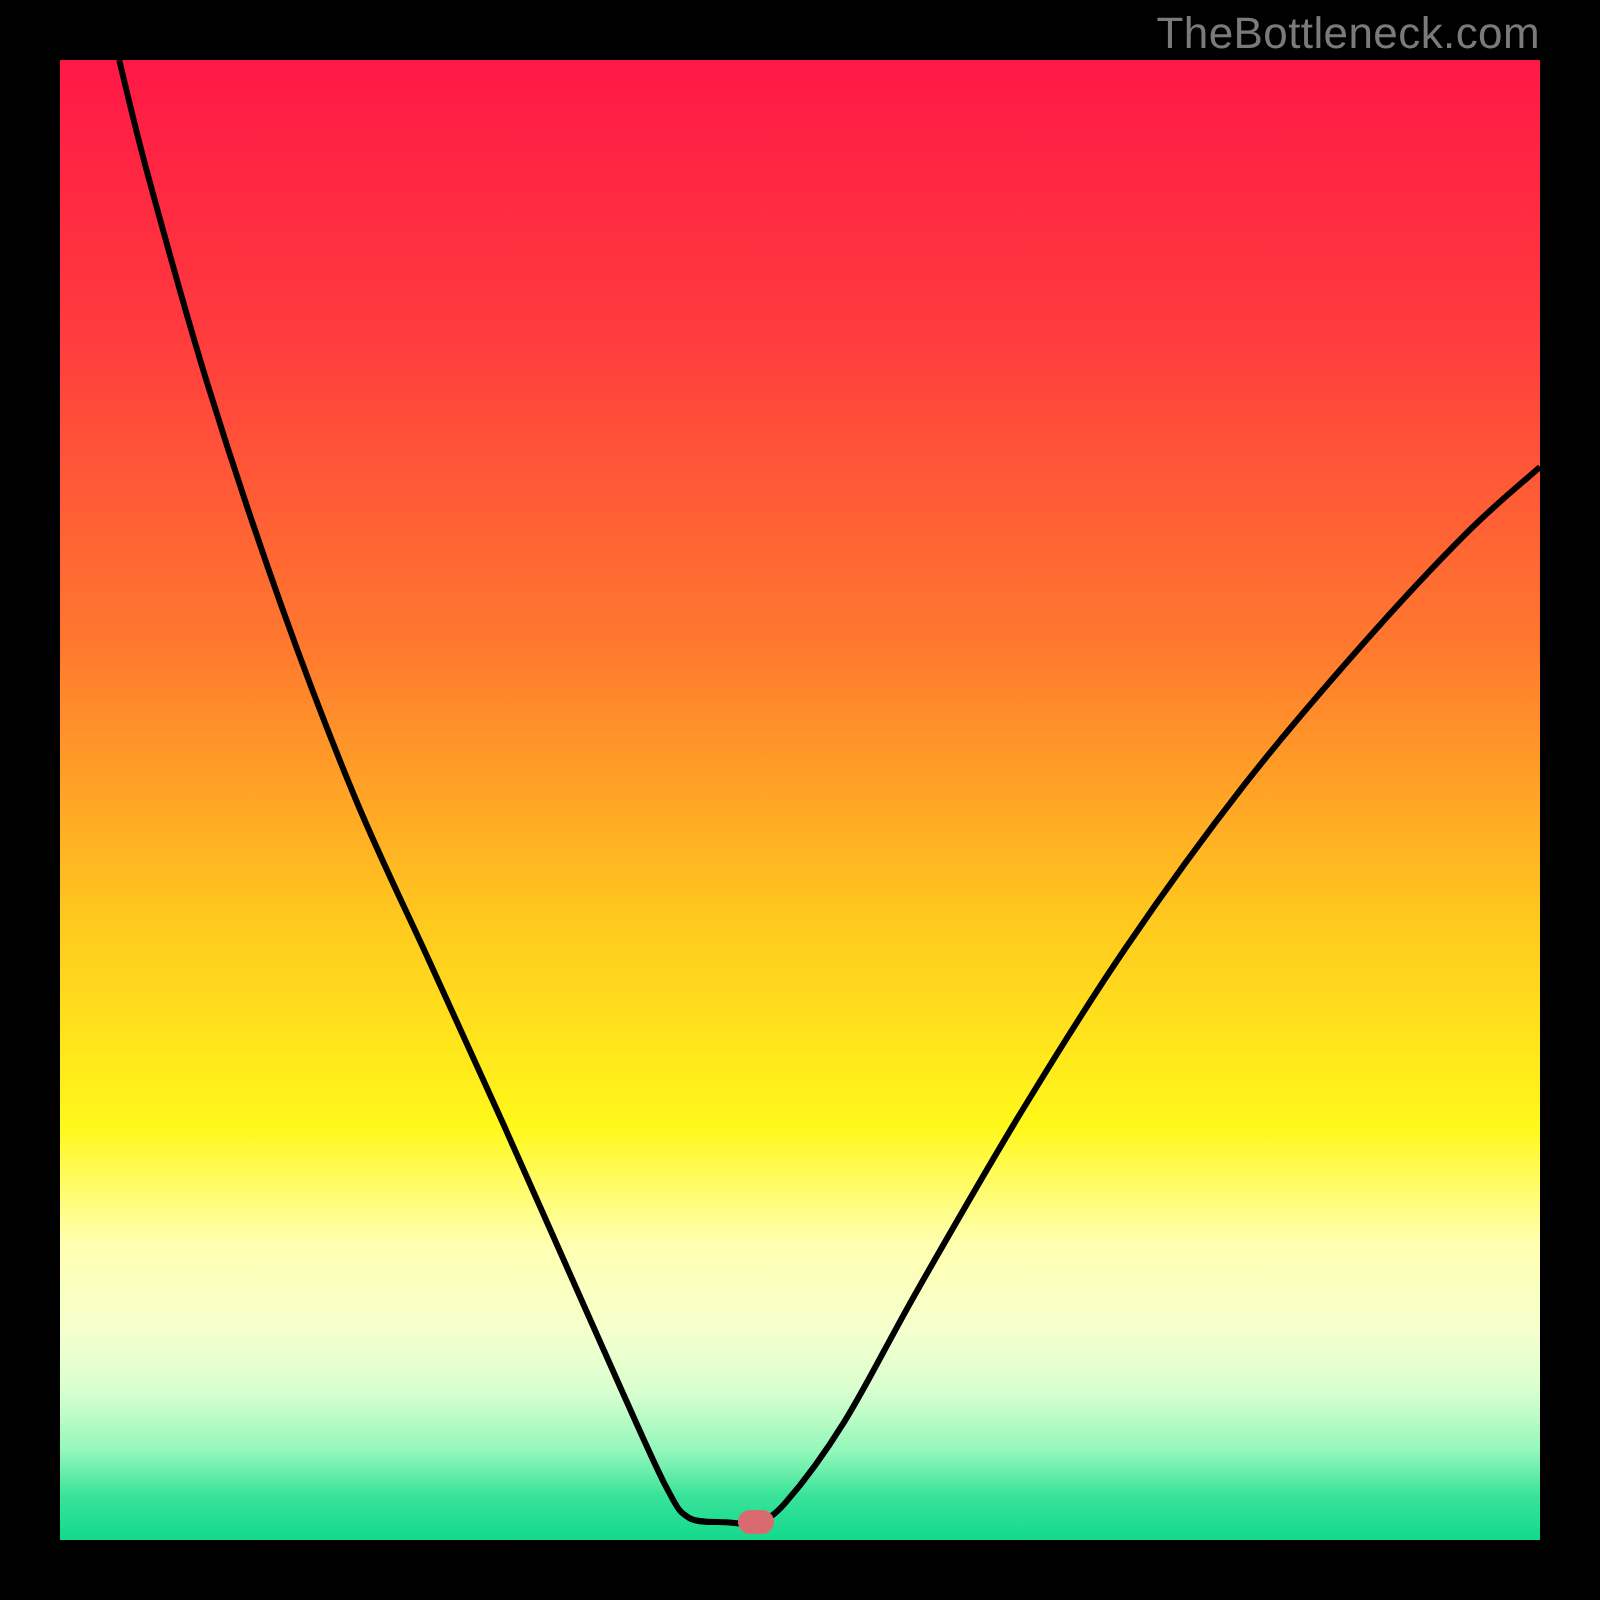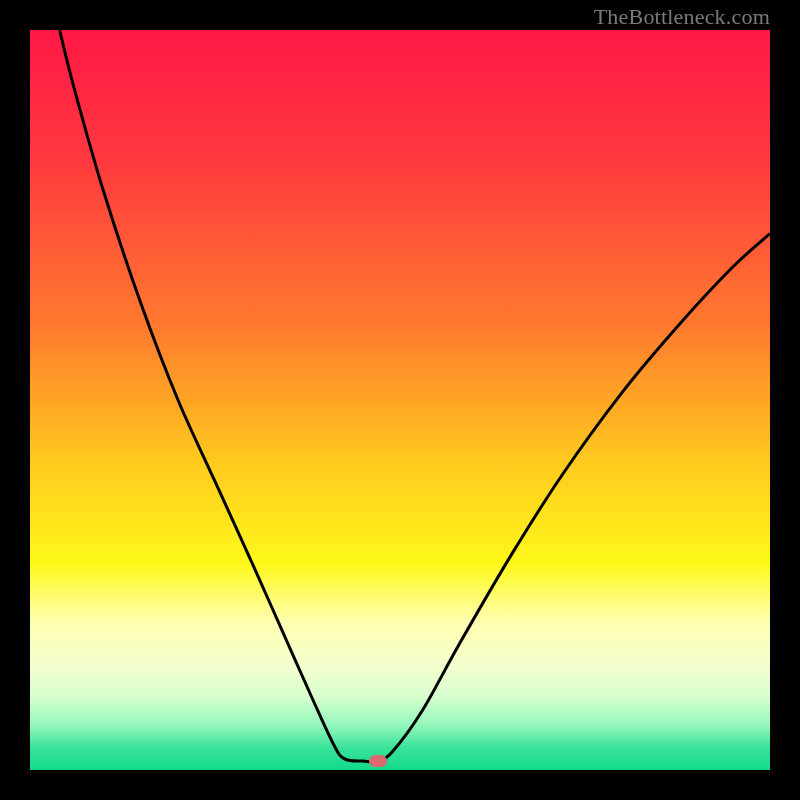--- a/index.html
+++ b/index.html
@@ -10,21 +10,20 @@
     background: #000;
     position: relative;
     font-family: Arial, Helvetica, sans-serif;
   }
   .frame {
     position: absolute;
     top: 0;
     left: 0;
     width: 800px;
     height: 737px;
-    font-family: Liberation Serif, serif;
   }
   .plot-area {
     position: absolute;
     top: 30px;
     left: 30px;
     width: 740px;
     height: 740px;
     overflow: hidden;
   }
   .gradient-bg {

